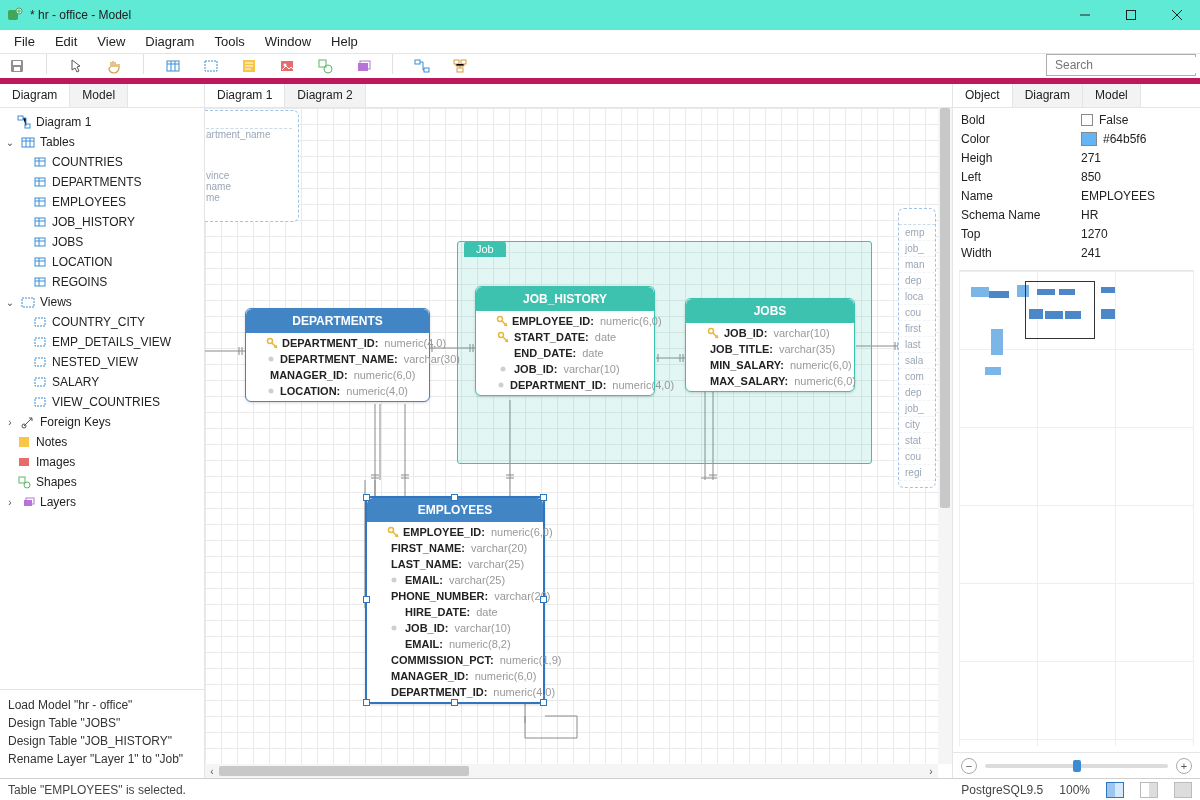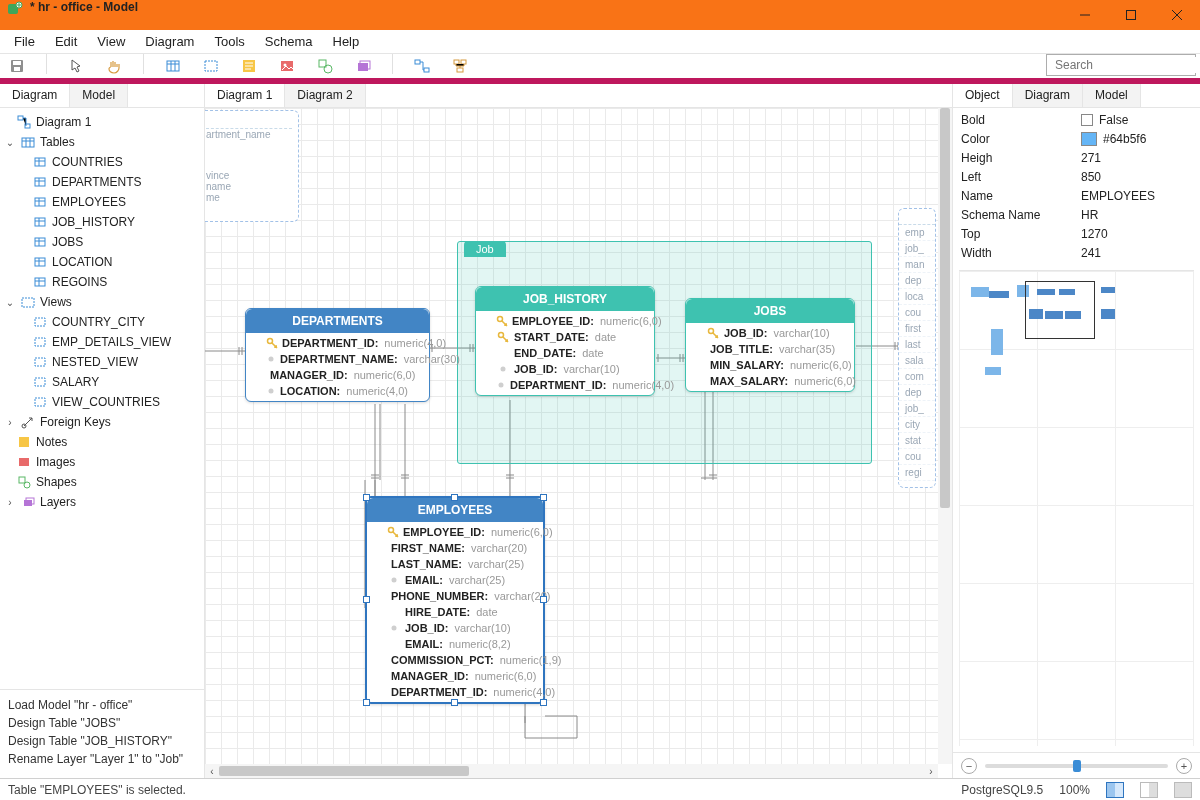--- a/index.html
+++ b/index.html
@@ -12,24 +12,23 @@
     width: 1200px;
     height: 800px;
     overflow: hidden;
     display: flex;
     flex-direction: column;
   }
   
   .titlebar {
     height: 30px;
     display:flex;
-    align-items:flex-start;
+    align-items:center;
     padding: 0 0 0 6px;
-    background:#f97316;
-    font-weight:bold;
+    background:#5eead4;
   }
   .titlebar .app-icon {
     width:18px;height:18px;
     margin-right:6px;
     display:flex;align-items:center;justify-content:center;
   }
   .titlebar .title { flex:0 0 auto; font-size:12px; }
   .titlebar .spacer { flex:1 1 auto; }
   .win-btns { display:flex; }
   .win-btn {
@@ -347,21 +346,21 @@
       </div>
   </div>
 </div>
 
 <div class="menubar">
   <div class="menu">File</div>
   <div class="menu">Edit</div>
   <div class="menu">View</div>
   <div class="menu">Diagram</div>
   <div class="menu">Tools</div>
-  <div class="menu">Schema</div>
+  <div class="menu">Window</div>
   <div class="menu">Help</div>
 </div>
 
 <div class="toolbar">
   <div class="tool">
       <svg width="16" height="16">
         <rect x="2" y="2" width="12" height="12" rx="1" fill="#8f8f8f"></rect>
         <rect x="4" y="3" width="8" height="4" fill="#fff"></rect>
         <rect x="5" y="9" width="6" height="4" fill="#fff"></rect>
       </svg>

